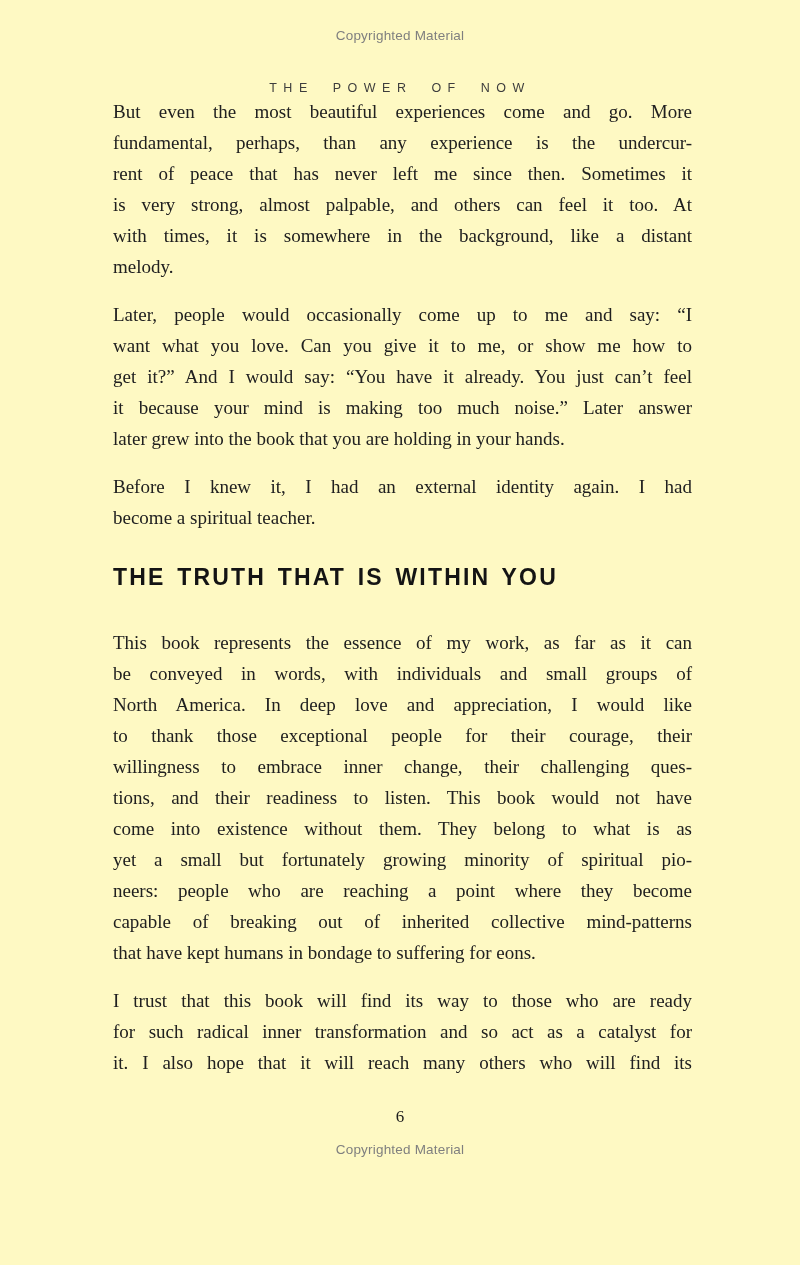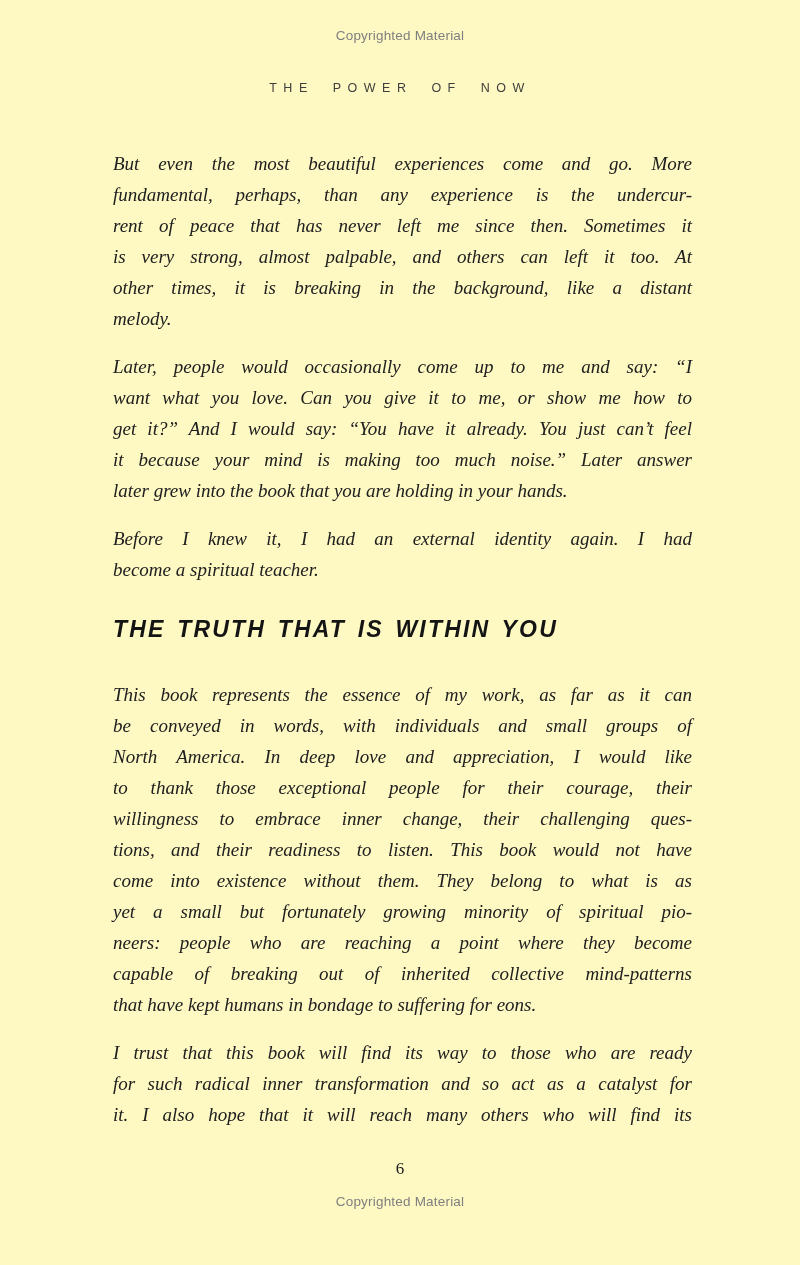--- a/index.html
+++ b/index.html
@@ -28,25 +28,23 @@
     font-size: 12.5px;
     line-height: 15px;
     font-weight: 400;
     color: #3d3d3d;
     letter-spacing: 6.5px;
     word-spacing: 9px;
   }
   .body-col {
     width: 579px;
     margin-left: 113px;
-    margin-top: 52px;
     font-size: 19px;
     line-height: 31px;
     color: #202020;
-    font-style: italic;
   }
   .para { margin: 0 0 17px 0; }
   .bline {
     display: block;
     text-align: justify;
     text-align-last: justify;
   }
   .bline.lastline { text-align-last: left; }
   .section-heading {
     font-family: "Liberation Sans", sans-serif;
@@ -74,22 +72,22 @@
 
   <div class="notice notice-top">Copyrighted Material</div>
 
   <div class="running-header">THE POWER OF NOW</div>
 
   <div class="body-col">
       <p class="para">
         <span class="bline">But even the most beautiful experiences come and go. More</span>
         <span class="bline">fundamental, perhaps, than any experience is the undercur-</span>
         <span class="bline">rent of peace that has never left me since then. Sometimes it</span>
-        <span class="bline">is very strong, almost palpable, and others can left it too. At</span>
-        <span class="bline">other times, it is breaking in the background, like a distant</span>
+        <span class="bline">is very strong, almost palpable, and others can feel it too. At</span>
+        <span class="bline">with times, it is somewhere in the background, like a distant</span>
         <span class="bline lastline">melody.</span>
       </p>
       <p class="para">
         <span class="bline">Later, people would occasionally come up to me and say: “I</span>
         <span class="bline">want what you love. Can you give it to me, or show me how to</span>
         <span class="bline">get it?” And I would say: “You have it already. You just can’t feel</span>
         <span class="bline">it because your mind is making too much noise.” Later answer</span>
         <span class="bline lastline">later grew into the book that you are holding in your hands.</span>
       </p>
       <p class="para">

